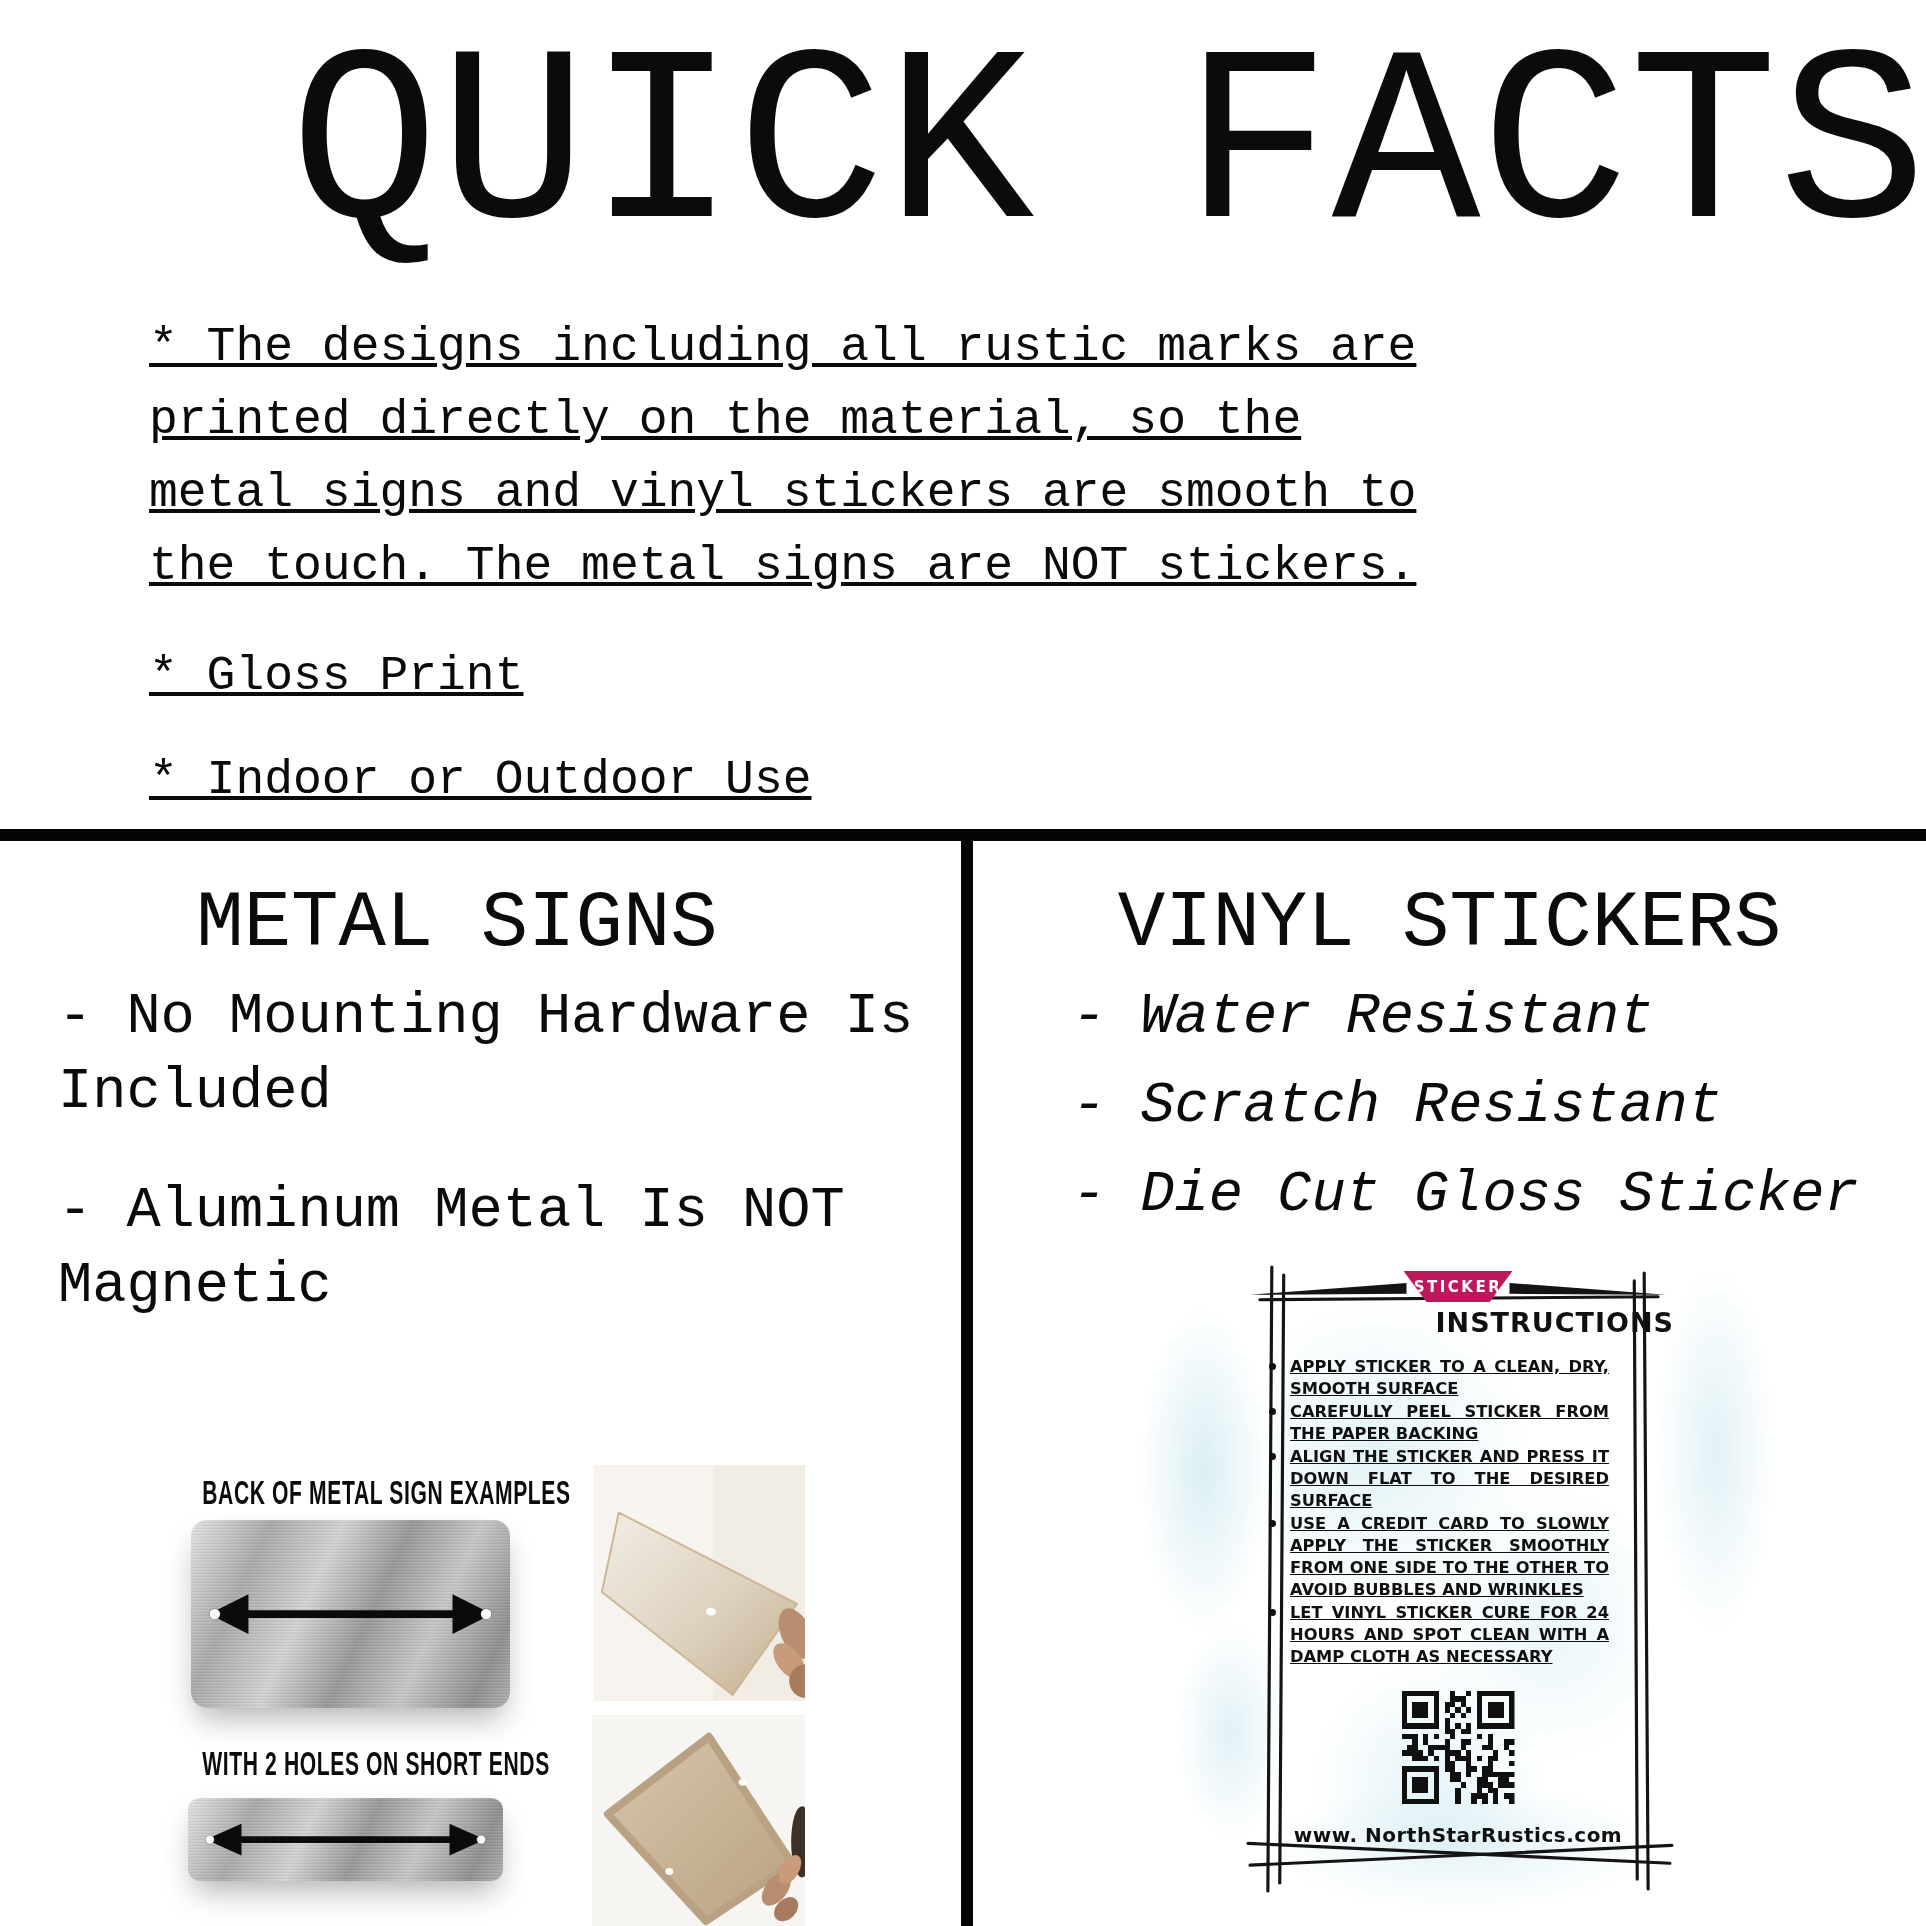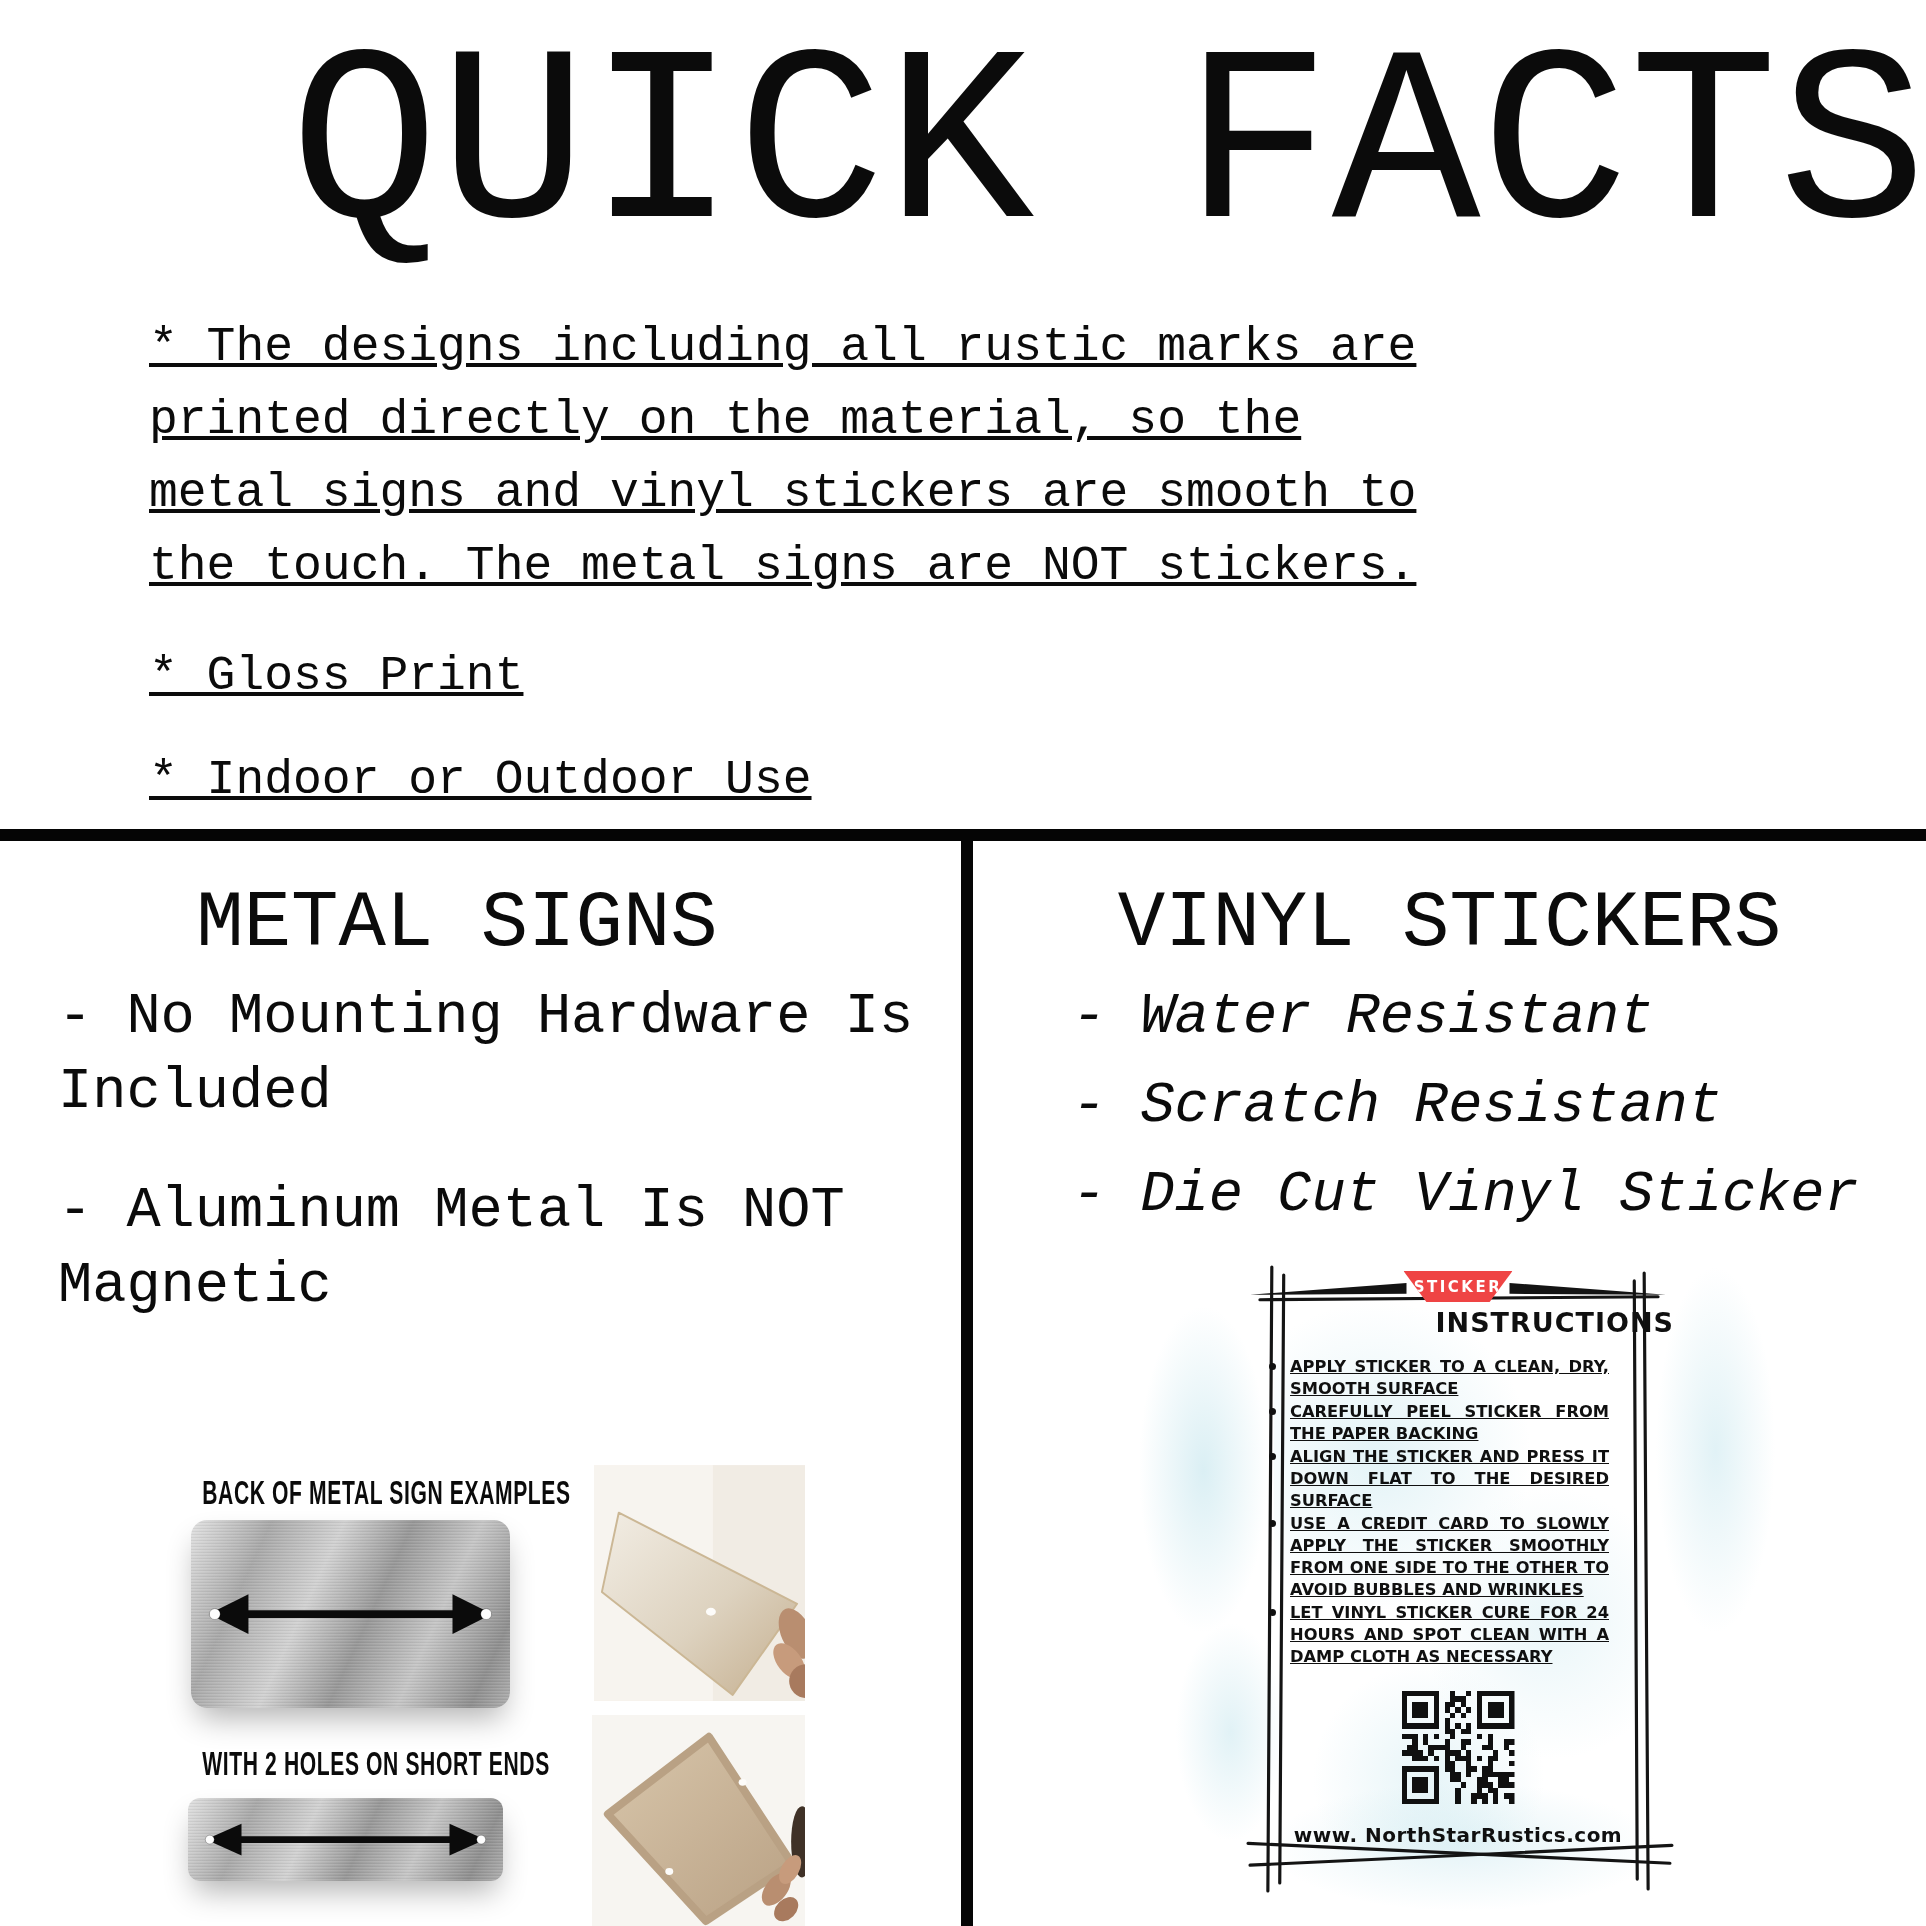--- a/index.html
+++ b/index.html
@@ -56,21 +56,21 @@
 
   .card{position:absolute;left:269px;top:432px;width:432px;height:612px;
         font-family:"DejaVu Sans",sans-serif;color:#101010;}
   .card::before{content:"";position:absolute;inset:28px 32px;
         background:
           radial-gradient(60% 40% at 28% 28%, rgba(173,220,231,.34), transparent 70%),
           radial-gradient(50% 35% at 75% 58%, rgba(173,220,231,.26), transparent 70%),
           radial-gradient(45% 30% at 42% 86%, rgba(173,220,231,.30), transparent 70%);}
   .card-border{position:absolute;left:0;top:0;width:432px;height:612px;overflow:visible;}
   .banner{position:absolute;top:-2px;left:50%;transform:translateX(-50%);
-          width:109px;height:31px;background:#ef4444;
+          width:109px;height:31px;background:#be185d;
           clip-path:polygon(0 0,100% 0,79% 100%,21% 100%);
           display:flex;align-items:center;justify-content:center;
           color:#ffffff;font-size:15px;font-weight:700;letter-spacing:2.5px;}
   .card h3{position:absolute;top:34px;left:0;width:100%;margin:0;text-align:right;
            font-size:27px;font-weight:700;letter-spacing:1px;}
   .steps{position:absolute;top:83px;left:48px;width:319px;margin:0;padding:0;list-style:none;
          font-size:16.3px;font-weight:700;line-height:22px;text-align:justify;text-align-last:left;}
   .steps li{position:relative;margin:0 0 1px;text-decoration:underline;}
   .steps li::before{content:"";position:absolute;left:-21px;top:7px;width:7px;height:7px;
                     border-radius:50%;background:#101010;}
@@ -165,21 +165,21 @@
         </svg>
       </div>
     </div>
   </section>
 
   <section class="col right">
     <h2>VINYL STICKERS</h2>
     <ul>
       <li>- Water Resistant</li>
       <li>- Scratch Resistant</li>
-      <li>- Die Cut Vinyl Sticker</li>
+      <li>- Die Cut Gloss Sticker</li>
     </ul>
 
     <div class="wash w1"></div>
     <div class="wash w2"></div>
     <div class="wash w3"></div>
     <div class="wash w4"></div>
 
     <div class="card">
       <svg class="card-border" viewBox="0 0 436 618">
         <g stroke="#141414" stroke-width="3.2" stroke-linecap="round">

